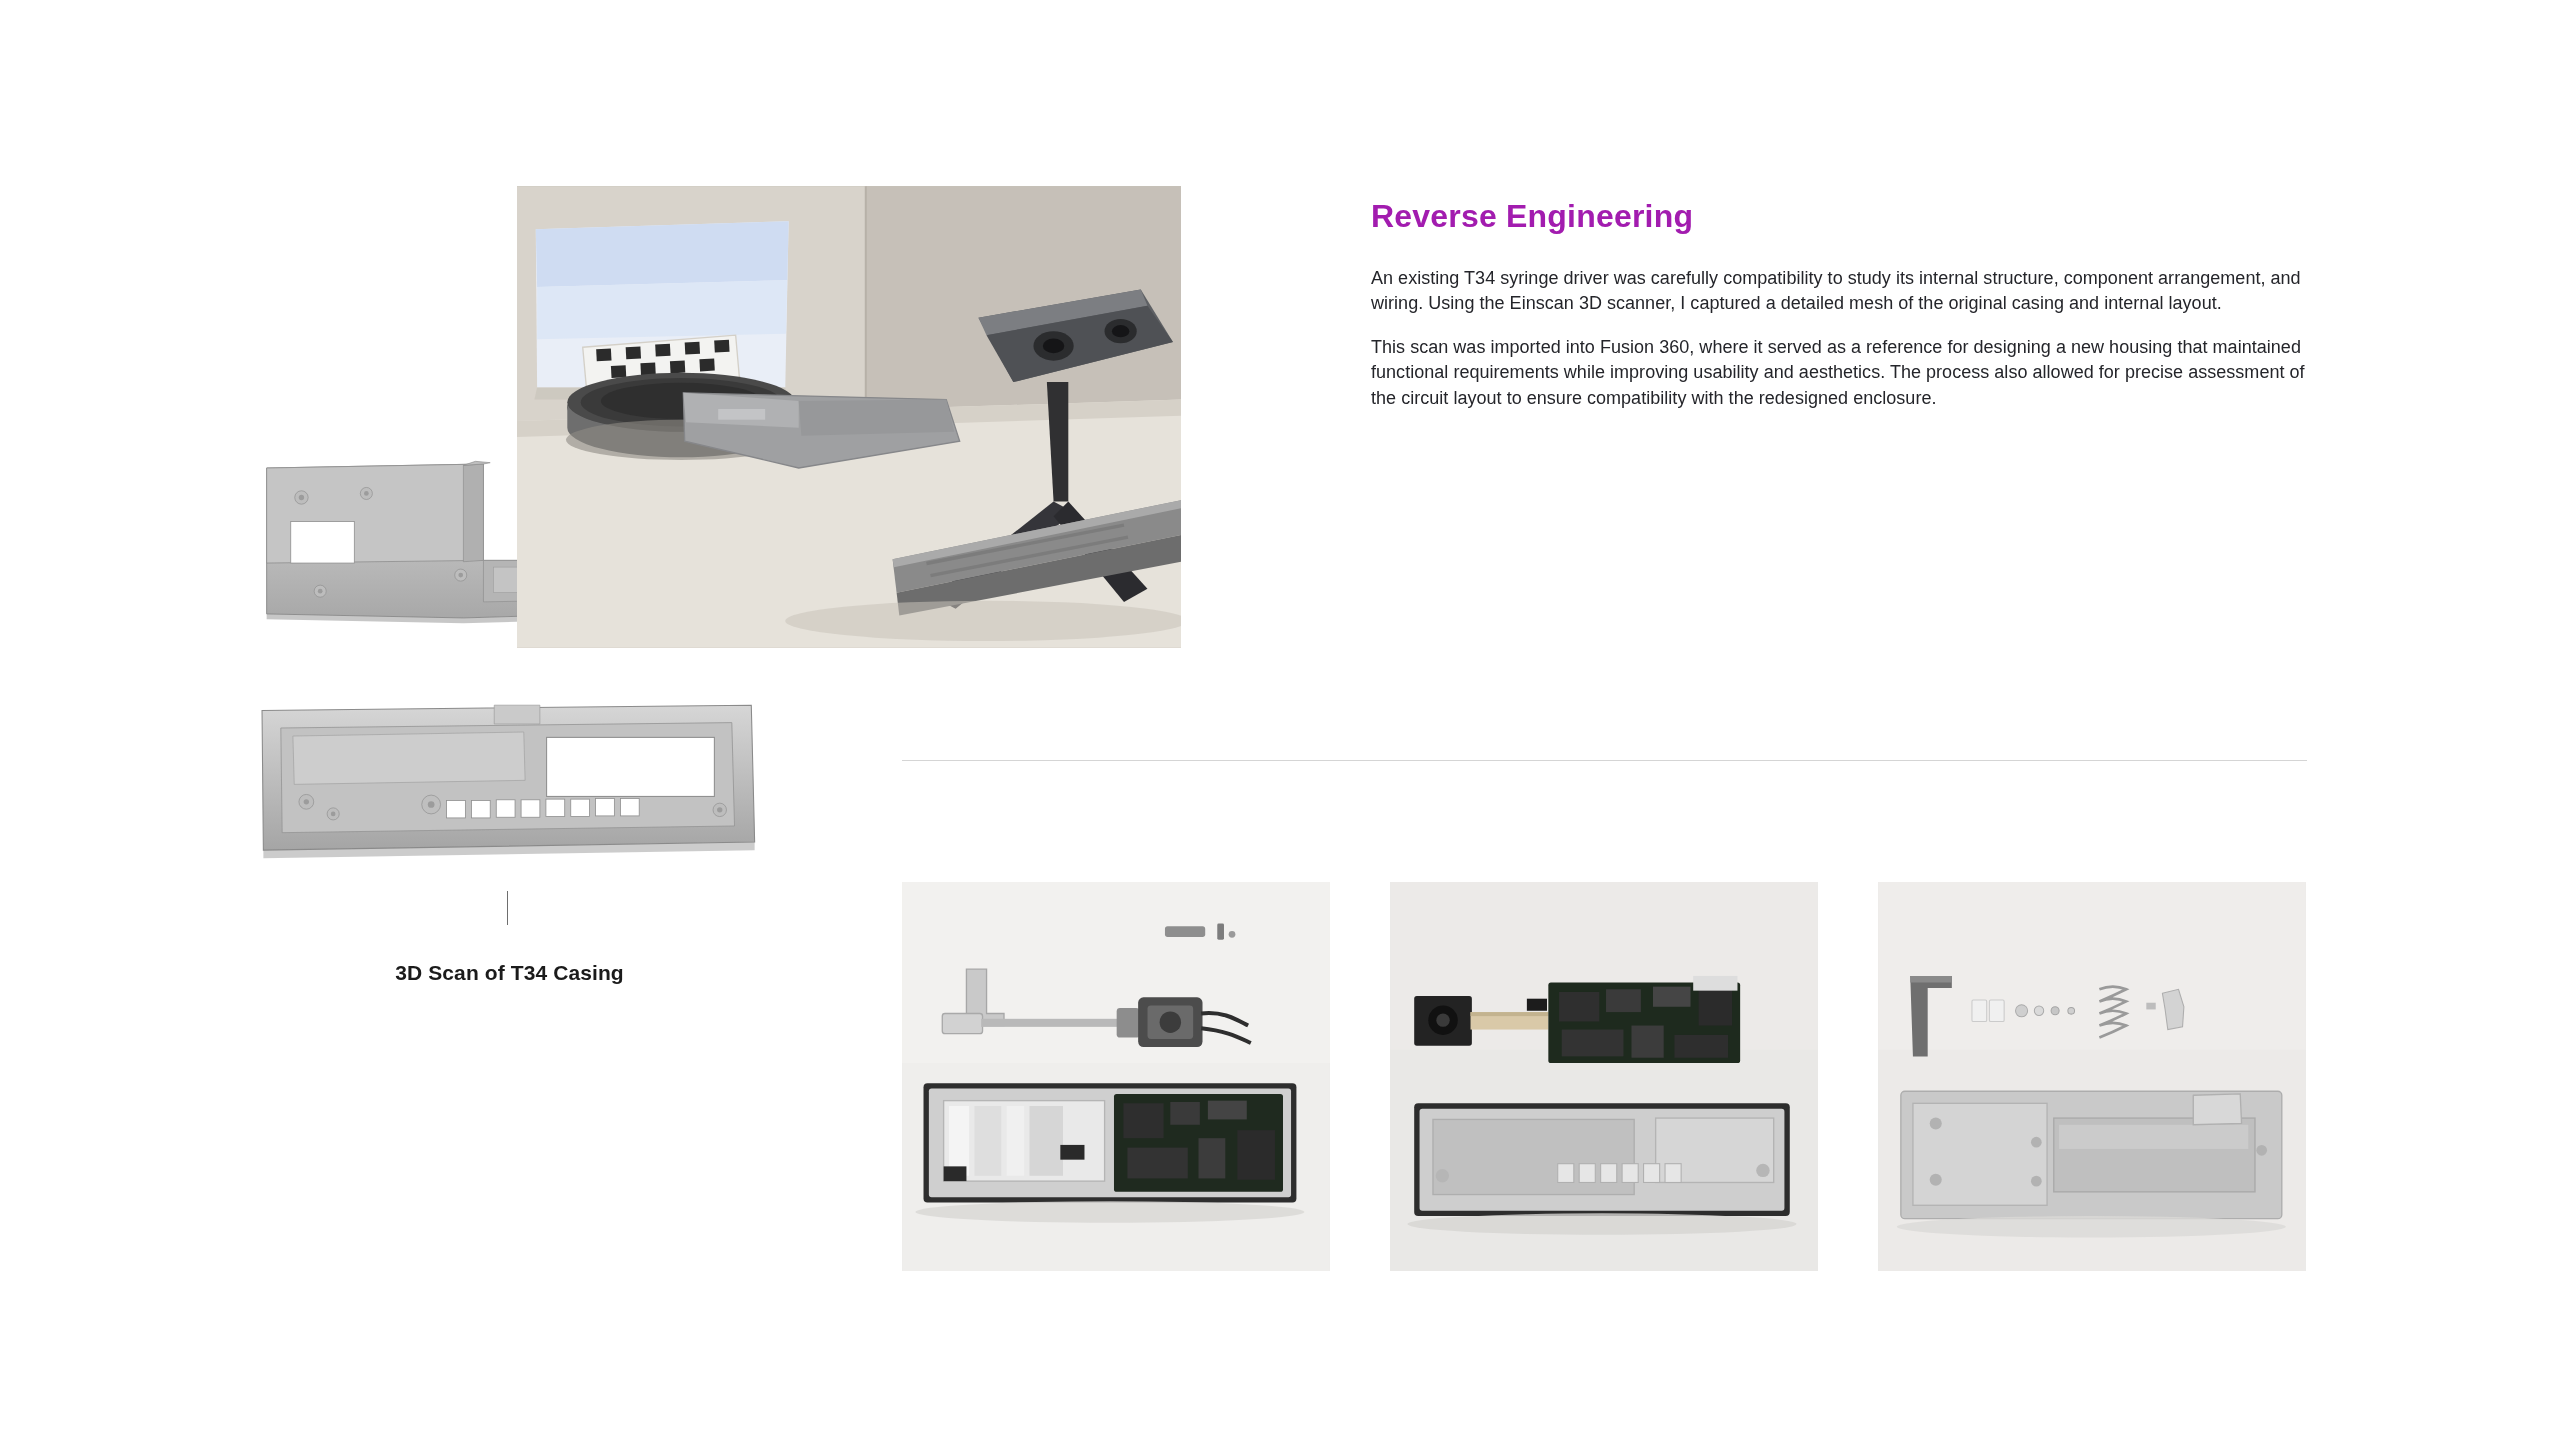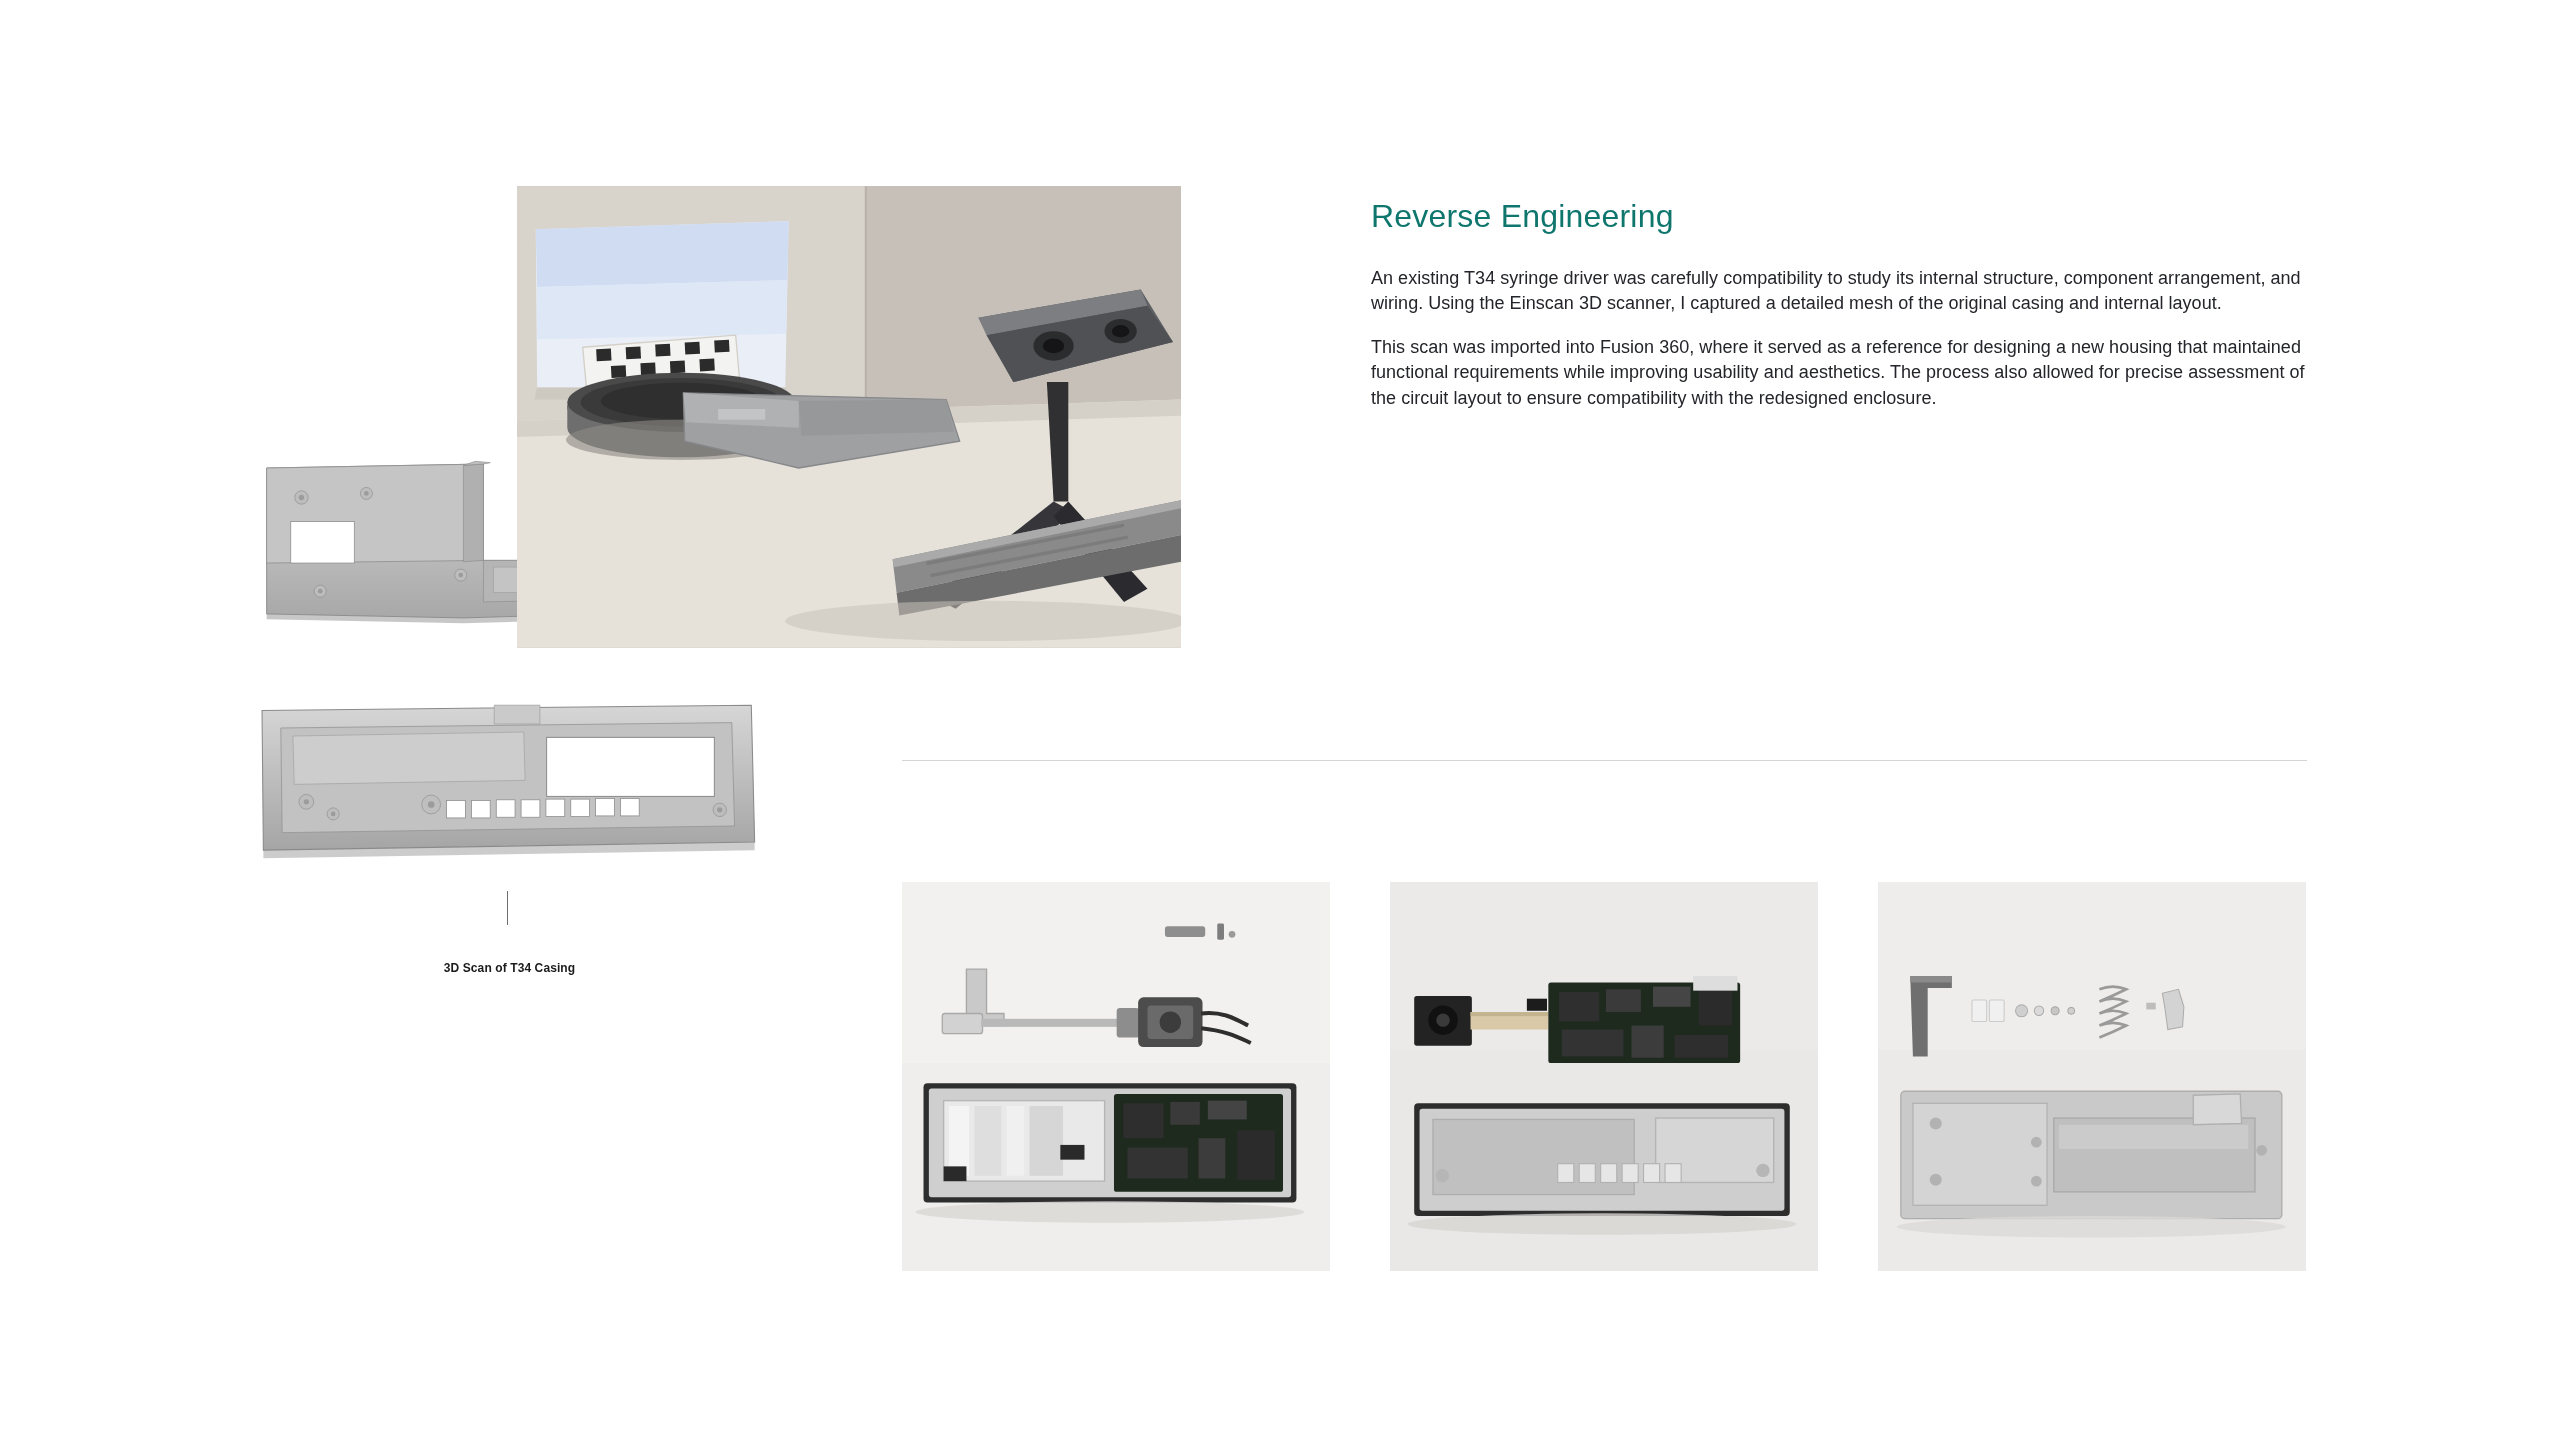--- a/index.html
+++ b/index.html
@@ -58,40 +58,40 @@
     height: 34px;
     background: #6e6e6e;
   }
 
   .scan-caption {
     position: absolute;
     left: 268px;
     top: 961px;
     width: 483px;
     text-align: center;
-    font-size: 12px;
+    font-size: 21px;
     font-weight: bold;
     color: #1b1b1b;
     letter-spacing: 0.1px;
   }
 
   
 
   .article {
     position: absolute;
     left: 1371px;
     top: 198px;
     width: 959px;
   }
 
   .article h1 {
     margin: 0 0 0 0;
     font-size: 32px;
-    font-weight: 400;
-    color: #0f766e;
+    font-weight: 700;
+    color: #a21caf;
     letter-spacing: 0.2px;
     line-height: 1.15;
   }
 
   .article .para {
     margin-top: 31px;
     font-size: 18px;
     line-height: 1.42;
     color: #24252a;
     letter-spacing: 0.03px;

